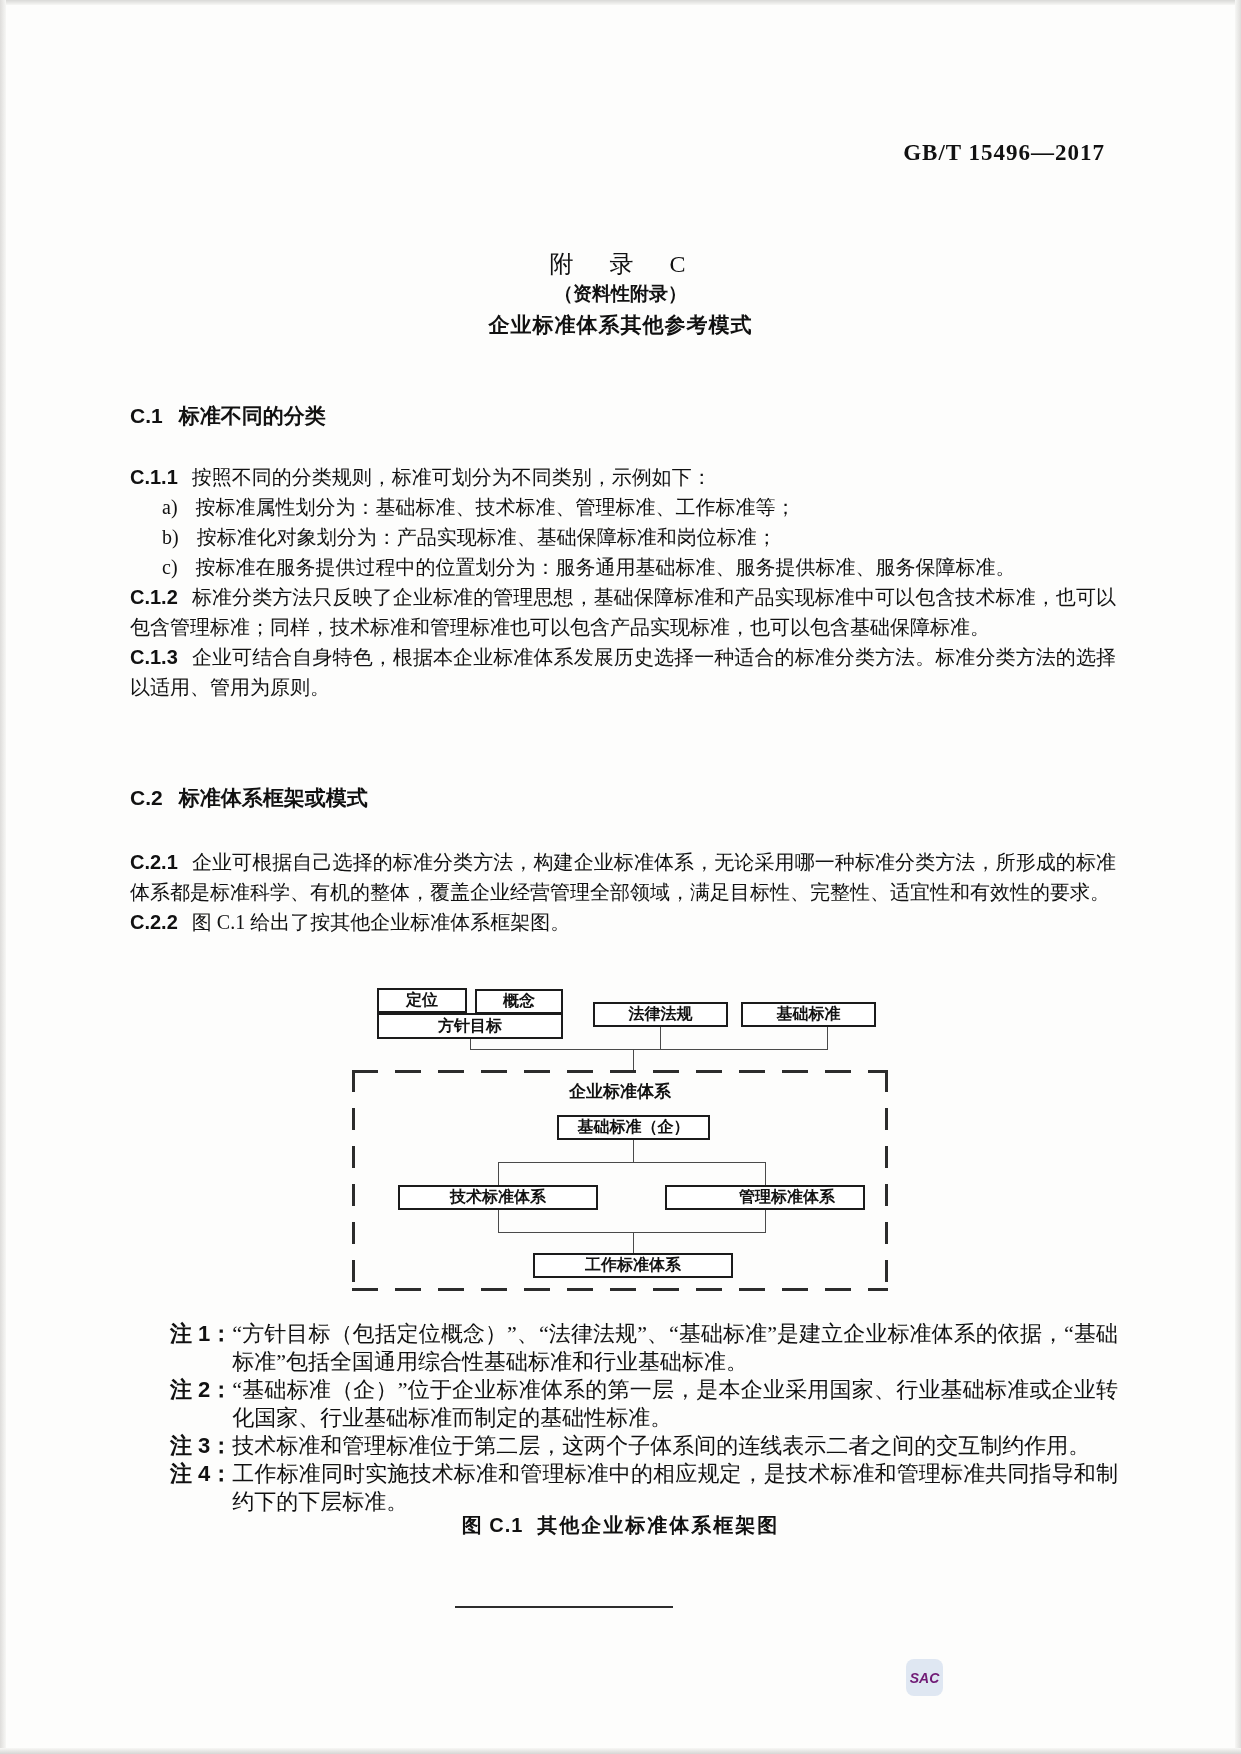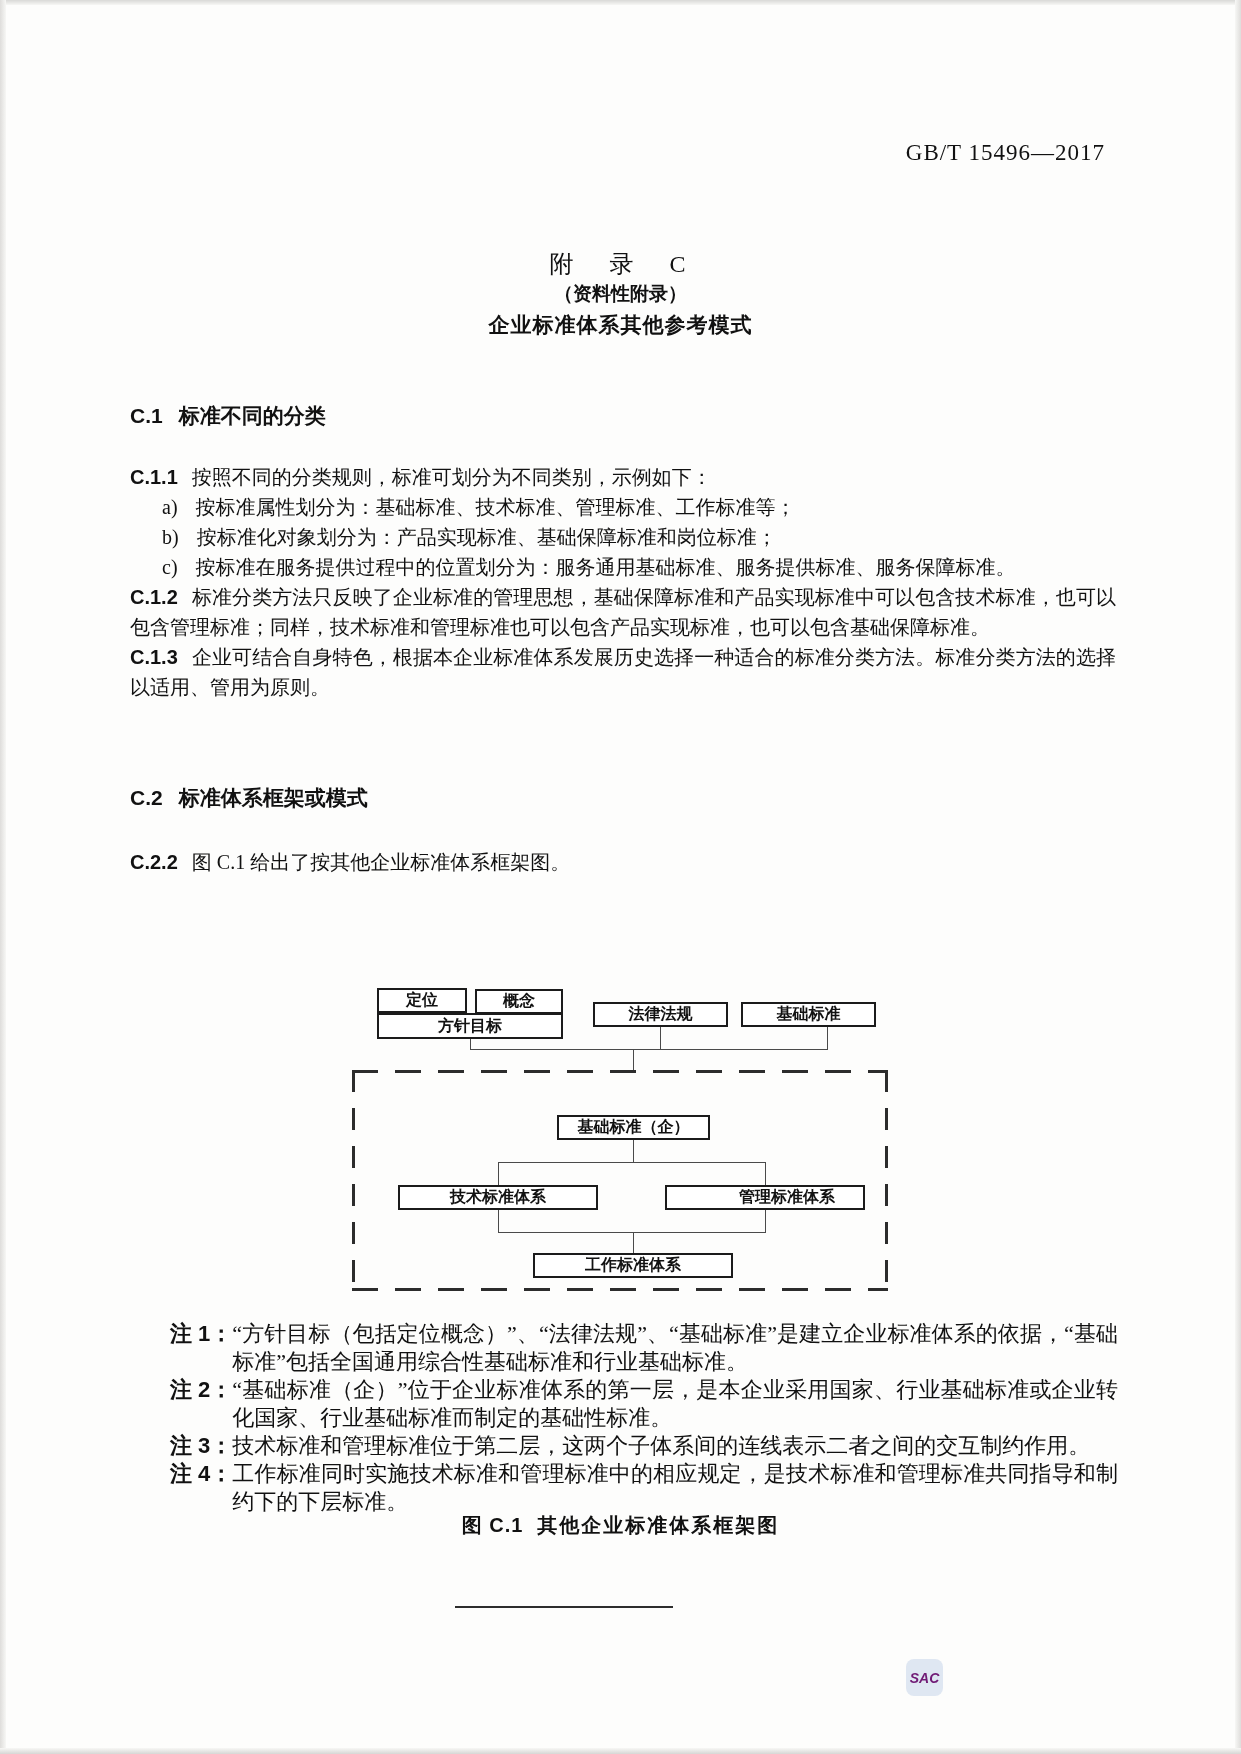--- a/index.html
+++ b/index.html
@@ -14,21 +14,21 @@
   }
   
   .scan-edge{position:absolute;}
   .edge-top{top:0;left:0;right:0;height:5px;background:linear-gradient(180deg,#d9d9d7,#f7f7f5);}
   .edge-left{top:0;left:0;bottom:0;width:6px;background:linear-gradient(90deg,#dedddb,#f7f7f5);}
   .edge-right{top:0;right:0;bottom:0;width:6px;background:linear-gradient(270deg,#dedddb,#f7f7f5);}
   .edge-bottom{bottom:0;left:0;right:0;height:6px;background:linear-gradient(0deg,#d6d6d4,#f7f7f5);}
 
   .header-code{
     position:absolute;top:140px;right:136px;
-    font-size:23px;font-weight:400;letter-spacing:1px;
+    font-size:23px;font-weight:700;letter-spacing:1px;
     font-family:"Liberation Serif","DejaVu Serif",serif;
   }
   .titles{position:absolute;top:249px;left:0;right:0;text-align:center;}
   .title-1{font-size:24px;font-weight:400;letter-spacing:6px;line-height:30px;}
   .title-2{font-size:19px;font-weight:700;line-height:30px;}
   .title-3{font-size:21px;font-weight:700;letter-spacing:1px;line-height:32px;text-align:center;}
 
   .sec-heading{
     position:absolute;left:130px;
     font-size:21px;font-weight:700;
@@ -131,20 +131,23 @@
       <span class="pnum">C.1.3</span><span>企业可结合自身特色，根据本企业标准体系发展历史选择一种适合的标准分类方法。标准分类方法的选择以适用、管用为原则。</span>
     </p>
   </div>
 
   <div class="sec-heading h-c2">
     <span class="num">C.2</span><span>标准体系框架或模式</span>
   </div>
 
   <div class="body-block blk-c2">
     <p class="para">
+      <span class="pnum">C.2.1</span><span>企业可根据自己选择的标准分类方法，构建企业标准体系，无论采用哪一种标准分类方法，所形成的标准体系都是标准科学、有机的整体，覆盖企业经营管理全部领域，满足目标性、完整性、适宜性和有效性的要求。</span>
+    </p>
+    <p class="para">
       <span class="pnum">C.2.2</span><span>图 C.1 给出了按其他企业标准体系框架图。</span>
     </p>
   </div>
 
   <div class="diagram">
 
     <div class="dbox" style="left:37px;top:5px;width:90px;height:25px;">
         <span>定位</span>
       </div>
     <div class="dbox" style="left:135px;top:6px;width:88px;height:25px;">
@@ -164,20 +167,21 @@
     <div class="dline" style="left:320px;top:44px;width:1px;height:22px;"></div>
     <div class="dline" style="left:487px;top:44px;width:1px;height:22px;"></div>
     <div class="dline" style="left:130px;top:66px;width:358px;height:1px;"></div>
     <div class="dline" style="left:293px;top:66px;width:1px;height:21px;"></div>
 
     <div class="dash-h" style="left:12px;top:87px;width:536px;"></div>
     <div class="dash-h" style="left:12px;top:305px;width:536px;"></div>
     <div class="dash-v" style="left:12px;top:87px;height:221px;"></div>
     <div class="dash-v" style="left:545px;top:87px;height:221px;"></div>
 
+    <div class="dgm-title" style="top:97px;">企业标准体系</div>
 
     <div class="dbox" style="left:217px;top:132px;width:153px;height:25px;">
         <span>基础标准（企）</span>
       </div>
 
     <div class="dline" style="left:293px;top:157px;width:1px;height:22px;"></div>
     <div class="dline" style="left:158px;top:179px;width:268px;height:1px;"></div>
     <div class="dline" style="left:158px;top:179px;width:1px;height:23px;"></div>
     <div class="dline" style="left:425px;top:179px;width:1px;height:23px;"></div>
 

